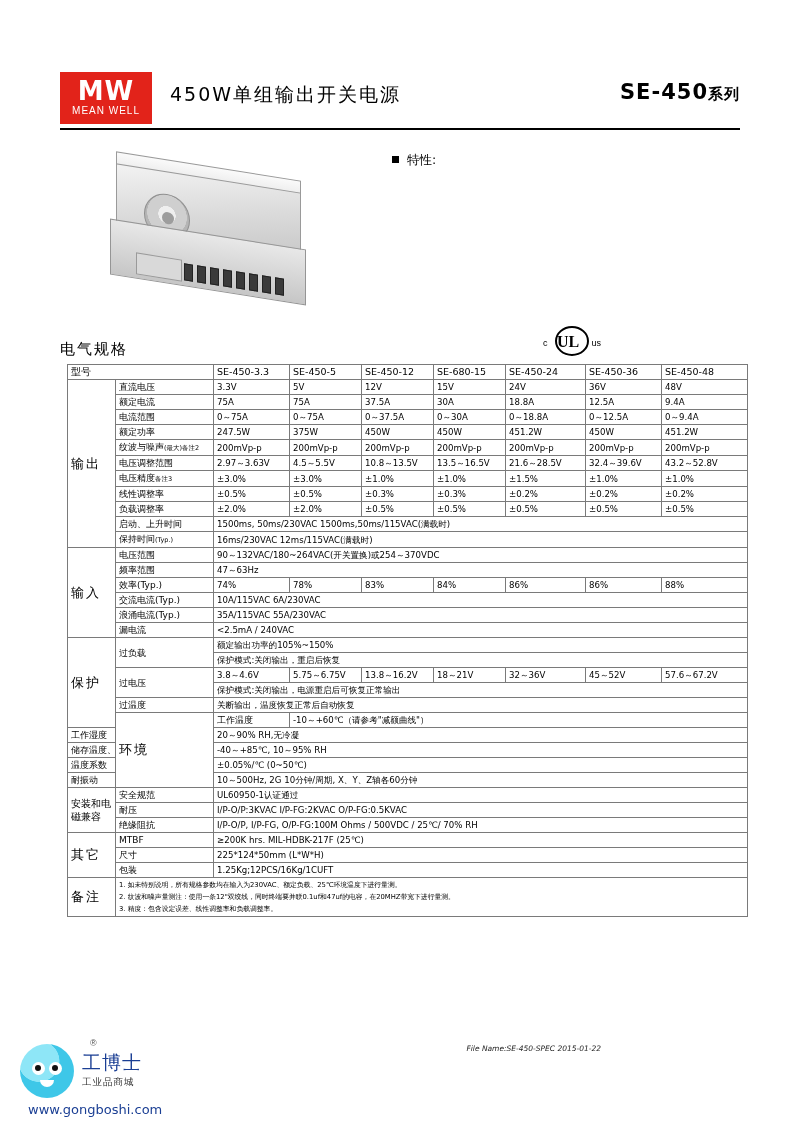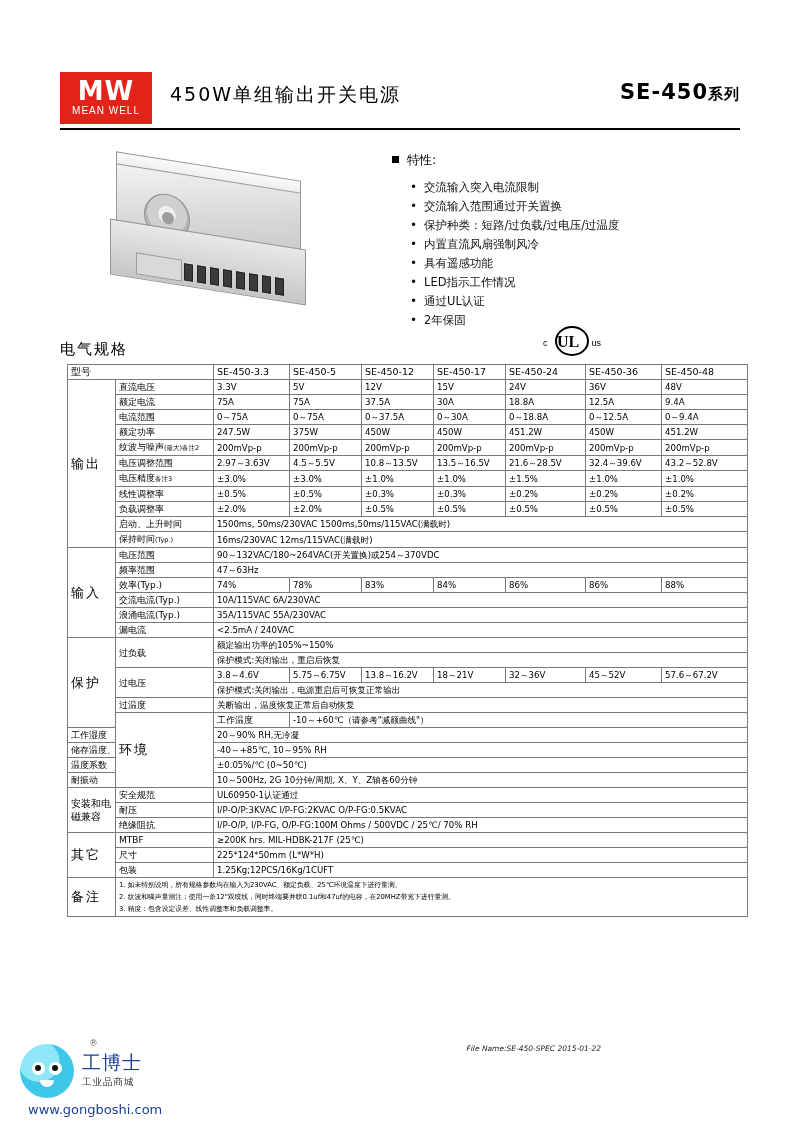--- a/index.html
+++ b/index.html
@@ -77,21 +77,21 @@
     transform:skewY(9deg);
   }
   .label-blk{
     position:absolute; left:40px; top:96px; width:46px; height:22px;
     background:#d9d9d9; border:1px solid #9a9a9a; transform:skewY(9deg);
     font-size:4px; color:#333; padding:2px;
   }
 
   
   .features { position:absolute; left:392px; top:152px; width:340px; }
-  .feat-title { font-size:12.5px; font-family:"DejaVu Sans",sans-serif; margin-bottom:9px; }
+  .feat-title { font-size:12.5px; font-family:"DejaVu Sans",sans-serif; margin-bottom:1px; }
   .feat-title .sq {
     display:inline-block; width:7px; height:7px; background:#000; margin-right:8px;
     vertical-align:1px;
   }
   .feat-list { list-style:none; margin:0; padding:0 0 0 18px; }
   .feat-list li {
     font-size:11.5px; line-height:19px; color:#111;
     font-family:"DejaVu Sans",sans-serif;
     position:relative; padding-left:14px;
   }
@@ -210,30 +210,20 @@
     <div class="terminal" style="left:140px; top:112px;"></div>
     <div class="terminal" style="left:153px; top:114px;"></div>
     <div class="terminal" style="left:166px; top:116px;"></div>
     <div class="terminal" style="left:179px; top:118px;"></div>
   </div>
 
   <div class="features">
     <div class="feat-title">
       <span class="sq"></span><span>特性:</span>
     </div>
-    <ul class="feat-list">
-      <li>交流输入突入电流限制</li>
-      <li>交流输入范围通过开关置换</li>
-      <li>保护种类：短路/过负载/过电压/过温度</li>
-      <li>内置直流风扇强制风冷</li>
-      <li>具有遥感功能</li>
-      <li>LED指示工作情况</li>
-      <li>通过UL认证</li>
-      <li>2年保固</li>
-    </ul>
   </div>
 
   <div class="spec-title">电气规格</div>
 
   <div class="ul-mark">
     <div class="ul-c">c</div>
     <div class="ul-circle">UL</div>
     <div class="ul-us">us</div>
   </div>
 
@@ -249,21 +239,21 @@
         <col style="width:76px">
         <col style="width:86px">
     </colgroup>
     <tbody>
 
       <tr class="row-model">
         <td class="param" colspan="2">型号</td>
         <td>SE-450-3.3</td>
         <td>SE-450-5</td>
         <td>SE-450-12</td>
-        <td>SE-450-17</td>
+        <td>SE-680-15</td>
         <td>SE-450-24</td>
         <td>SE-450-36</td>
         <td>SE-450-48</td>
       </tr>
 
       <tr>
         <td class="sect" rowspan="11">输出</td>
         <td class="param">直流电压</td>
         <td>3.3V</td>
         <td>5V</td>

